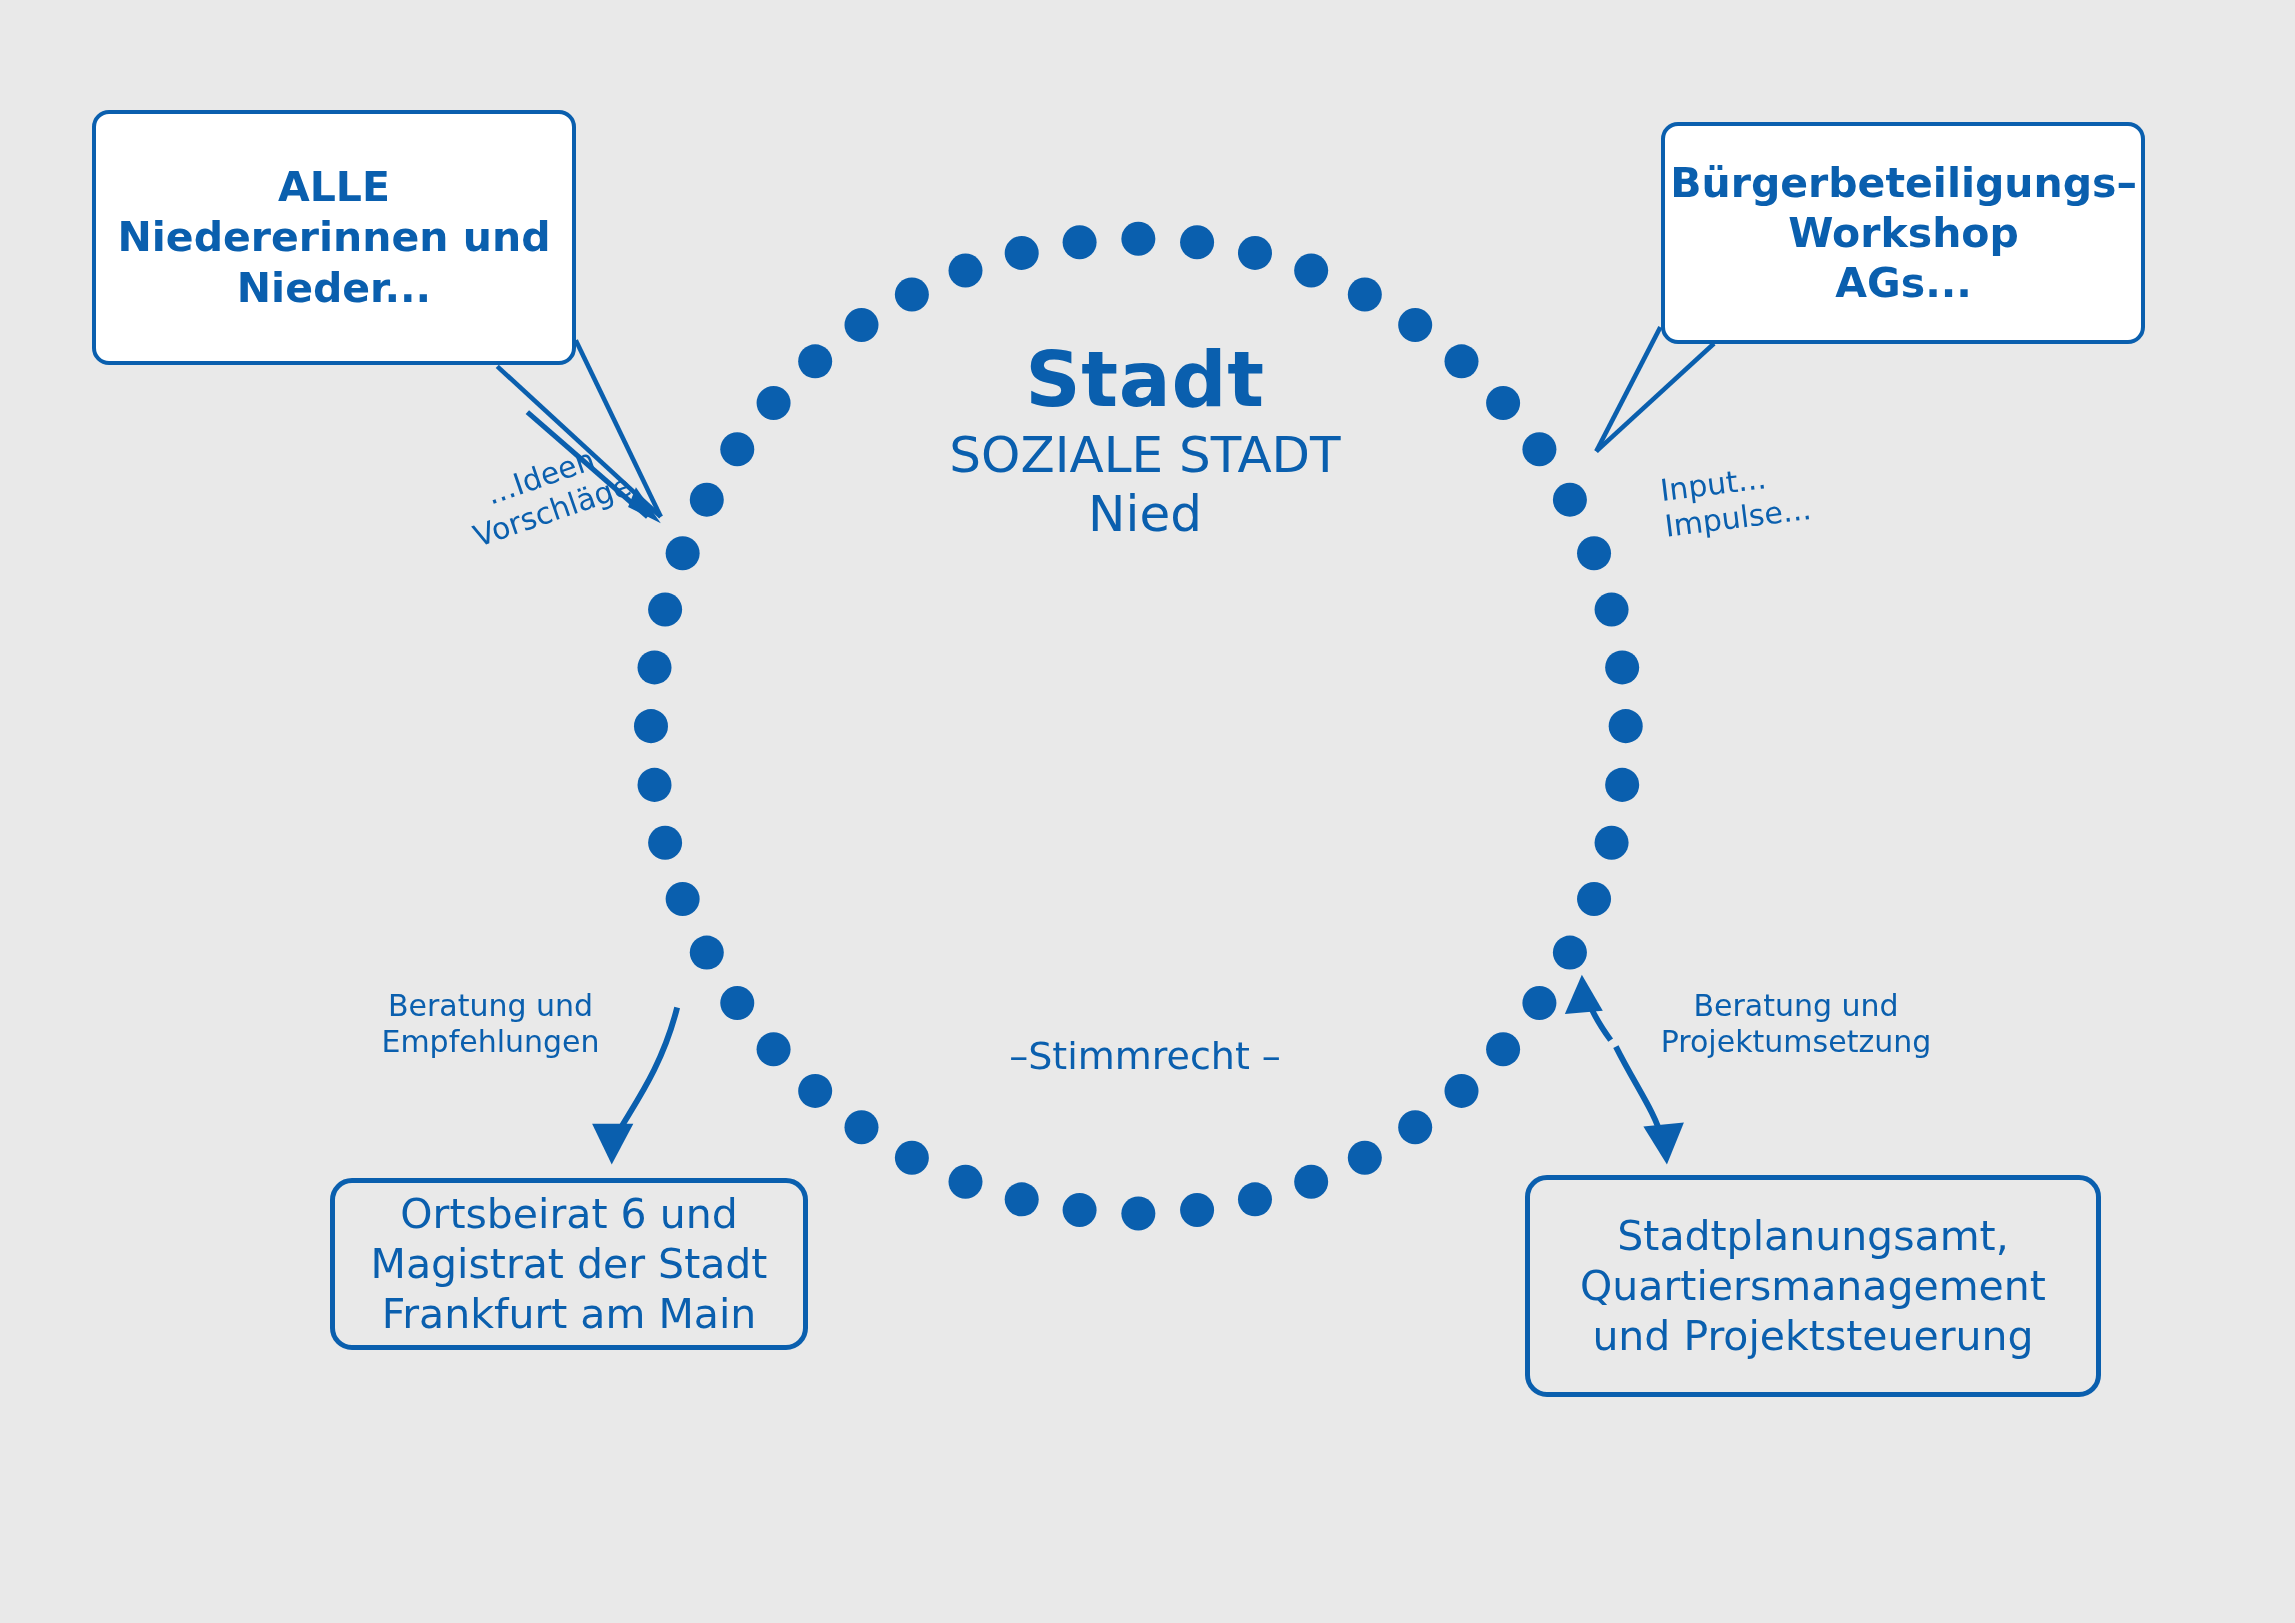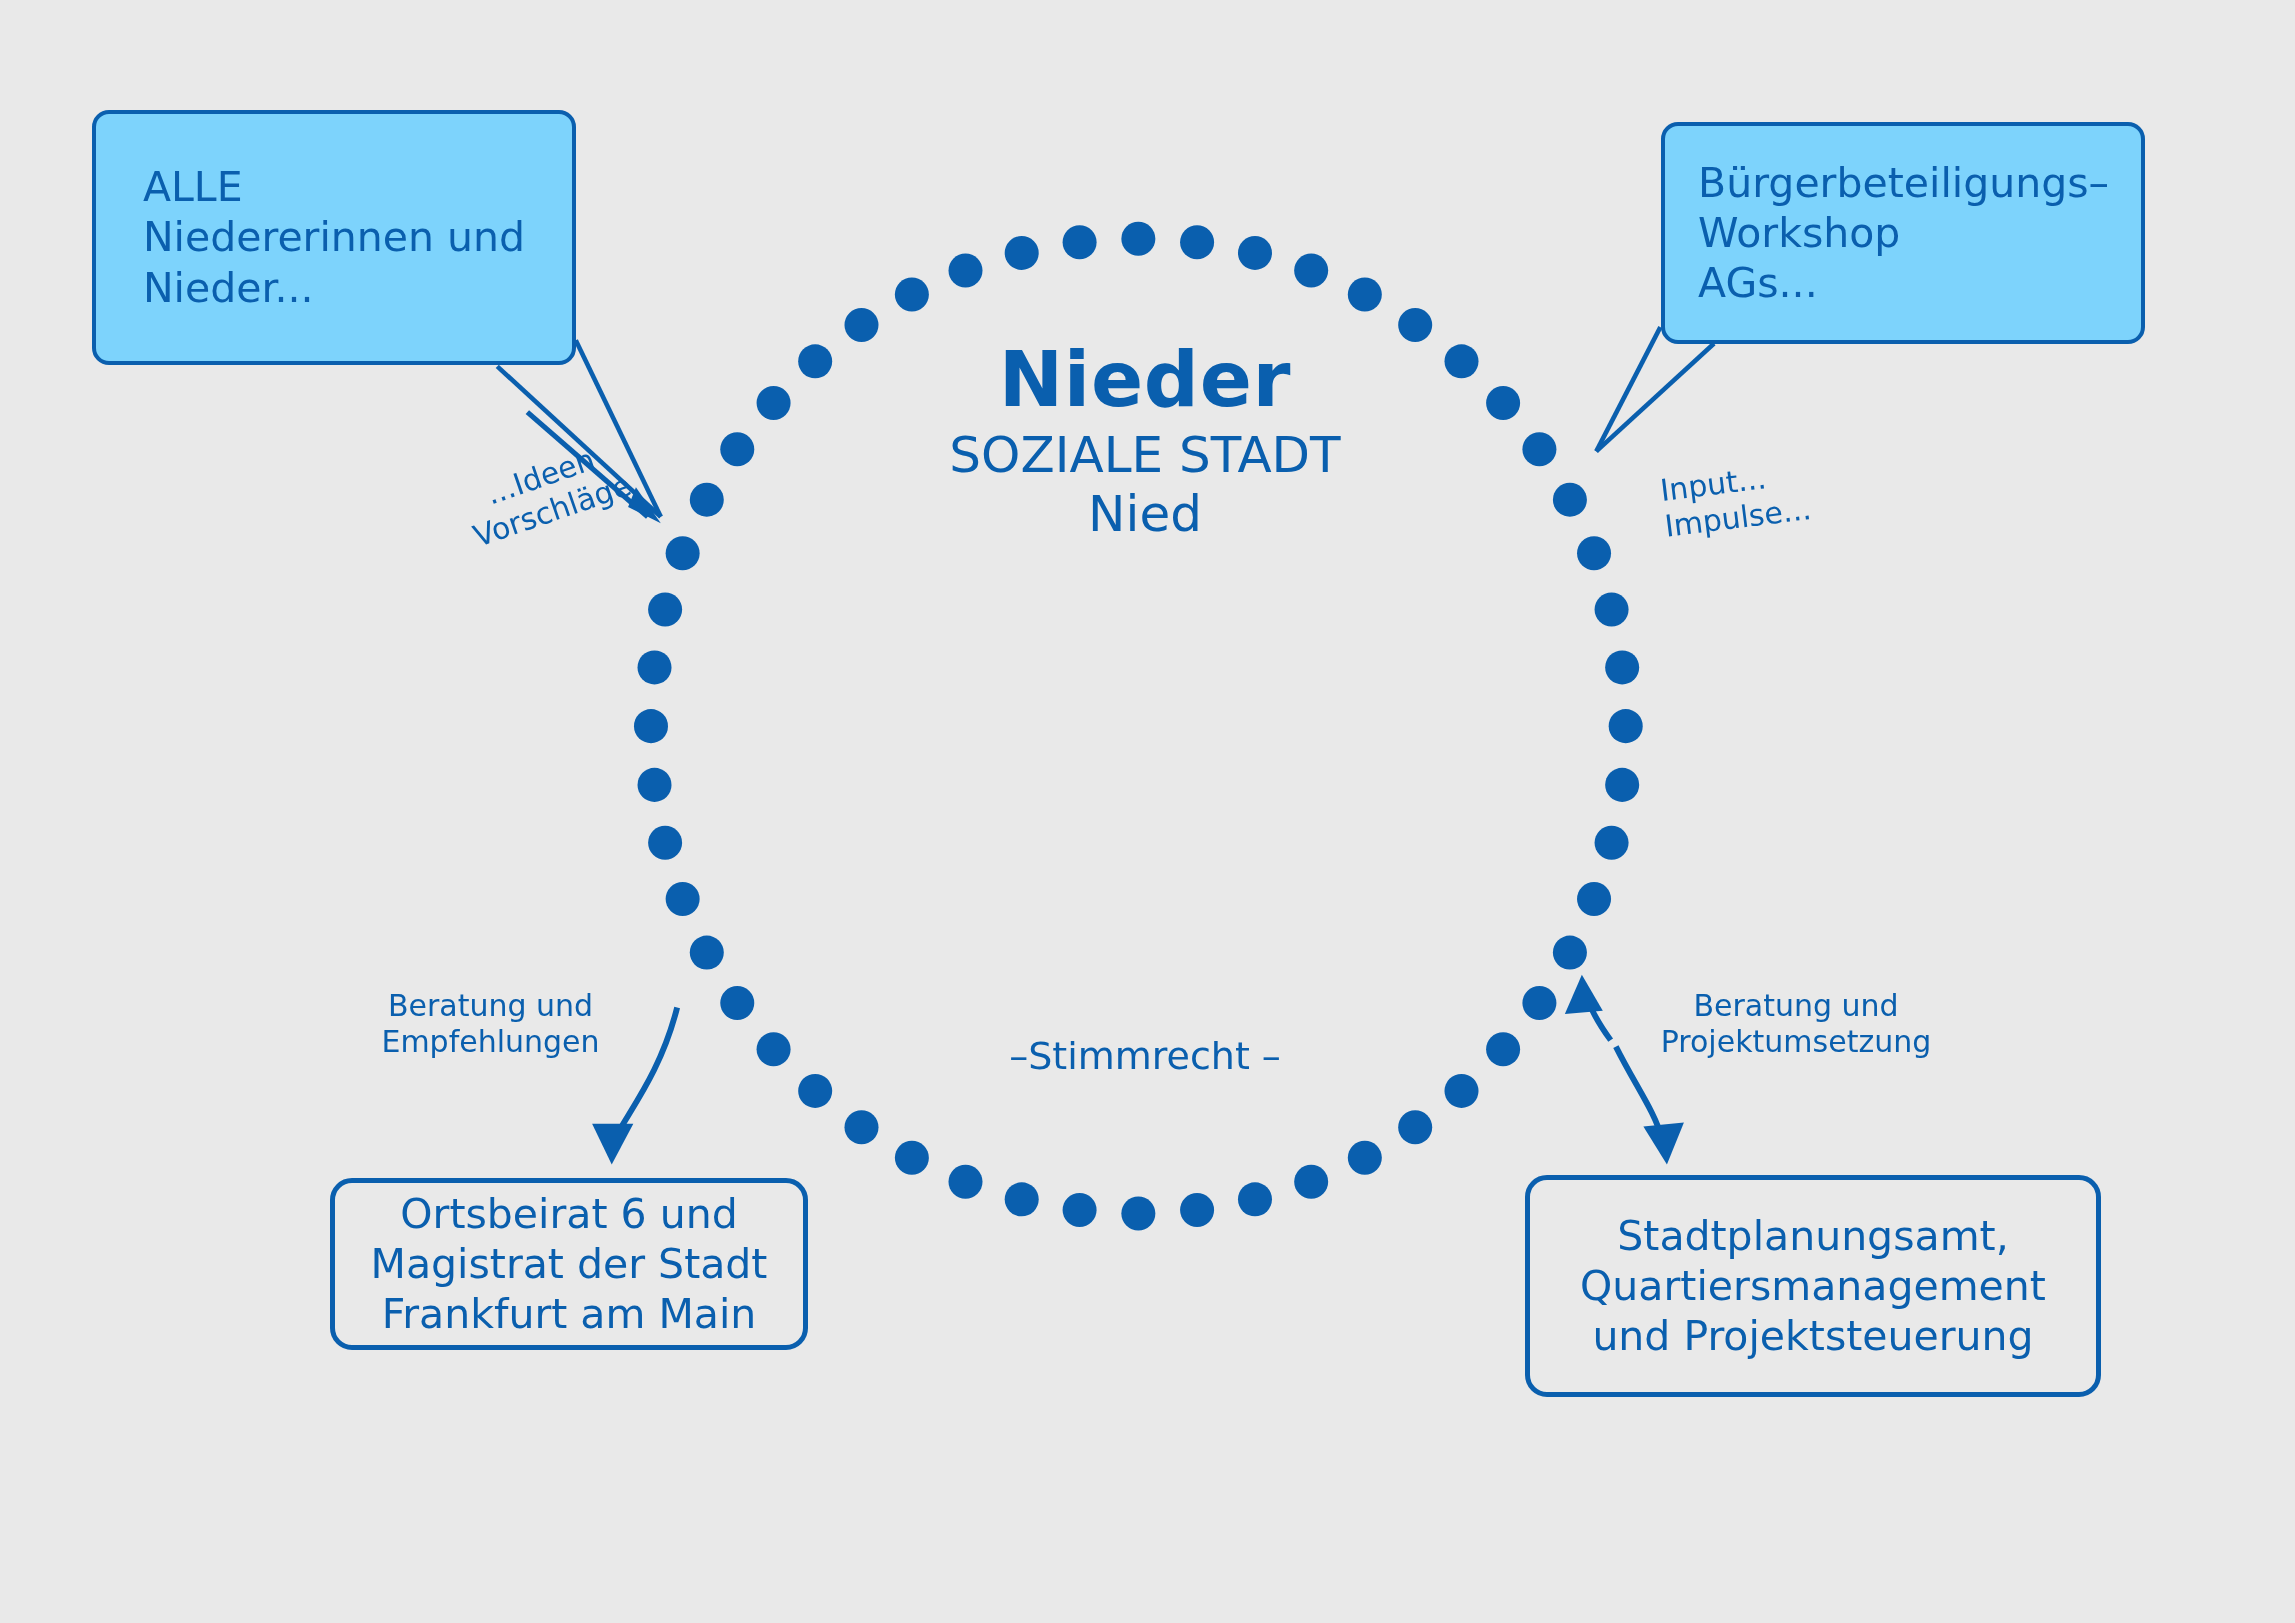--- a/index.html
+++ b/index.html
@@ -21,27 +21,29 @@
     height: 1623px;
     background: #e9e9e9;
   }
 
   
   .bubble {
     position: absolute;
     box-sizing: border-box;
     border: 4.6px solid #0a5fae;
     border-radius: 17px;
-    background: #7dd3fc;
-    color: #0a5fae;
+    background: #ffffff;
+    color: #0a5fae;
+    text-align: center;
     line-height: 1.22;
     display: flex;
     align-items: center;
     justify-content: center;
     padding: 6.5px 11.8px;
+    font-weight: bold;
   }
   #bubble-alle {
     left: 92px;
     top: 110px;
     width: 484px;
     height: 255px;
     font-size: 41px;
   }
   #bubble-buerger {
     left: 1661px;
@@ -267,21 +269,21 @@
 Nieder...</span>
   </div>
 
   <div class="bubble" id="bubble-buerger">
     <span style="white-space: pre-line;">Bürgerbeteiligungs–
 Workshop
 AGs...</span>
   </div>
 
   <div id="center-stack">
-    <div id="title-beirat" style="white-space: pre-line;">Nieder</div>
+    <div id="title-beirat" style="white-space: pre-line;">Stadt</div>
     <div id="title-soziale" style="white-space: pre-line;">SOZIALE STADT</div>
     <div id="title-nied" style="white-space: pre-line;">Nied</div>
   </div>
 
 
   <div id="stimmrecht" style="white-space: pre-line;">–Stimmrecht  –</div>
 
   <div class="anno" id="anno-ideen" style="white-space: pre-line;">...Ideen
 Vorschläge</div>
   <div class="anno" id="anno-input" style="white-space: pre-line;">Input...

